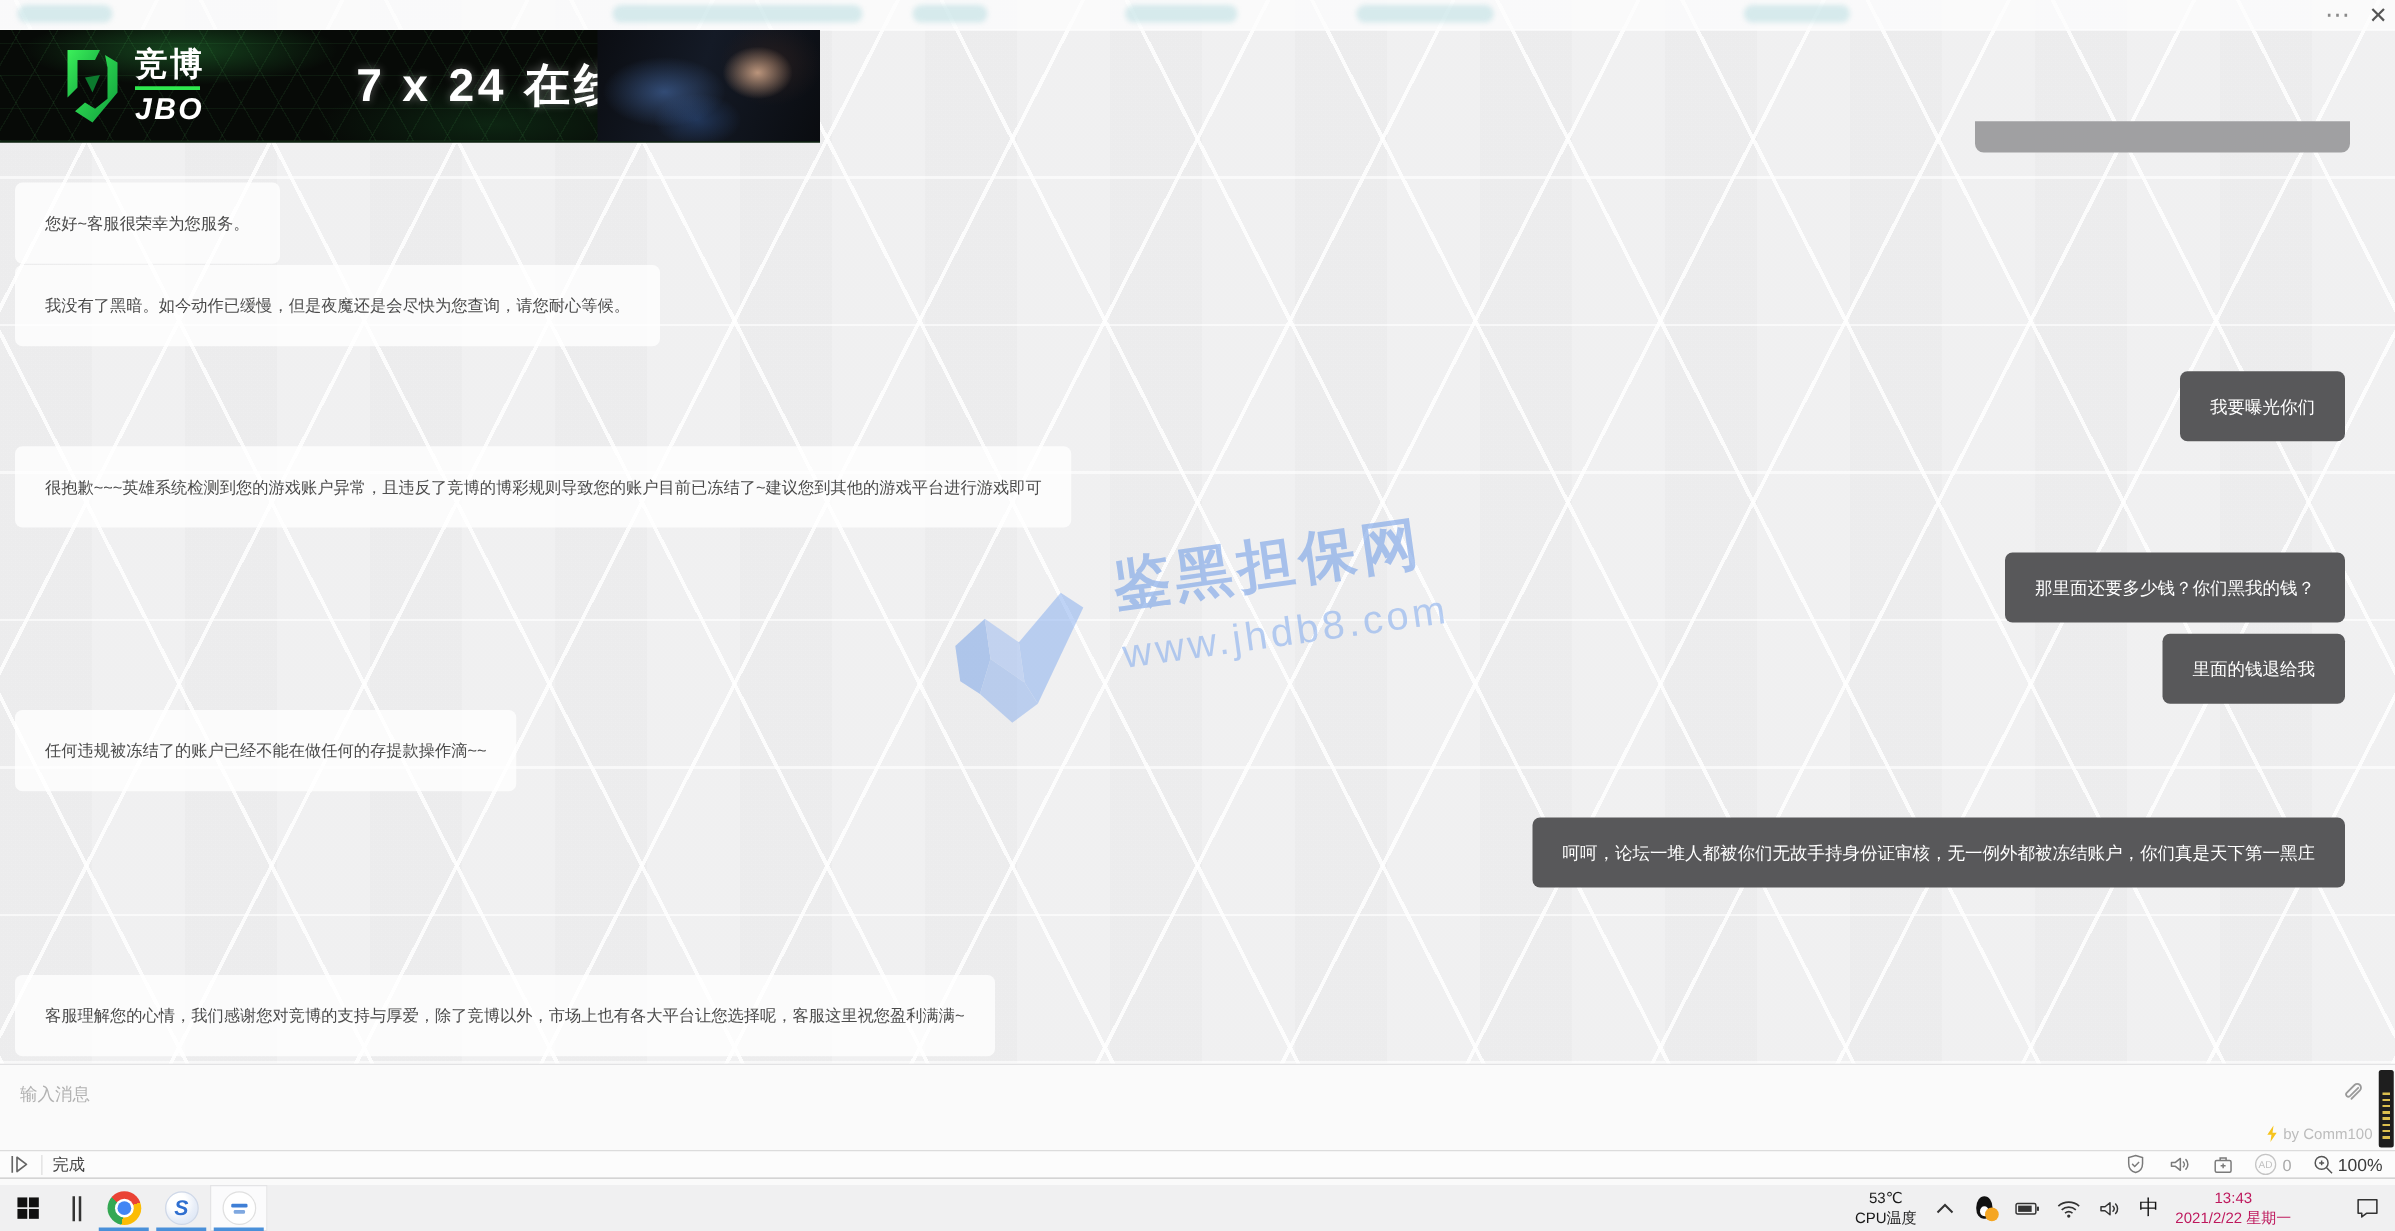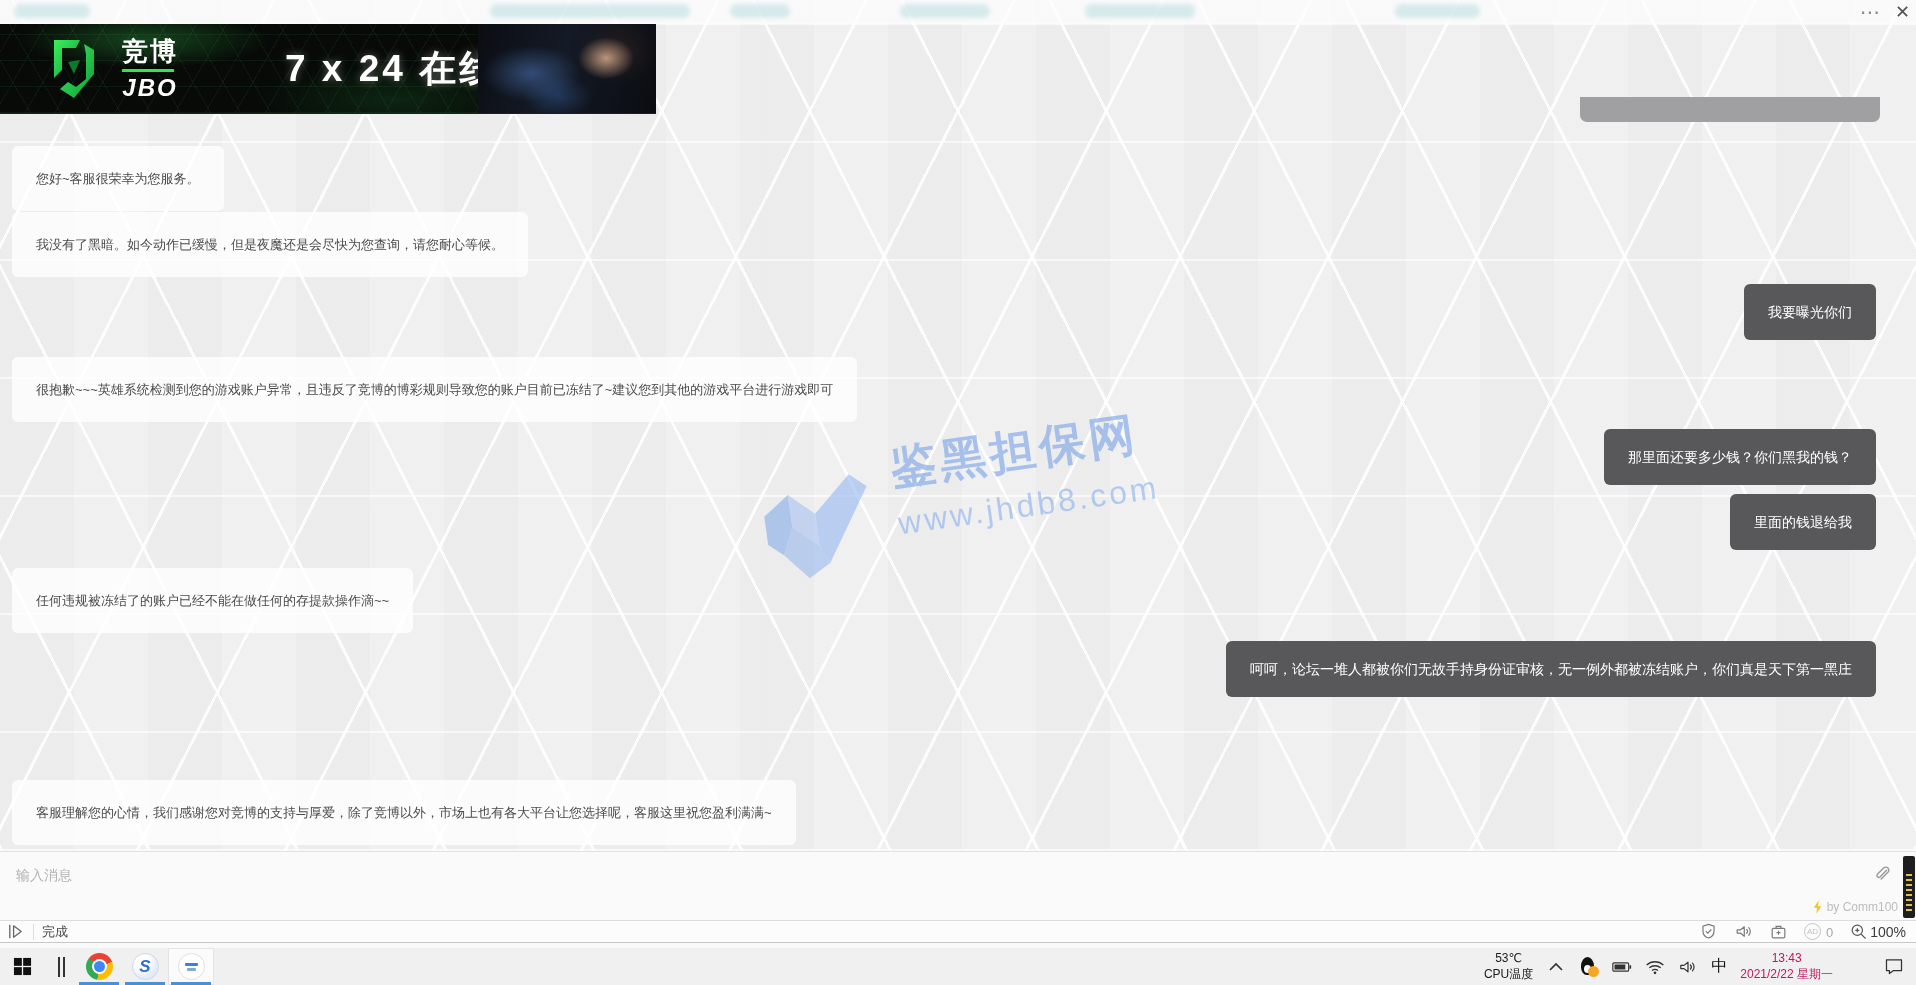--- a/index.html
+++ b/index.html
@@ -32,21 +32,21 @@
     background-color:#070a07;
     background-image:
       radial-gradient(ellipse 180px 40px at 22% 18%, rgba(60,220,90,.28), rgba(0,0,0,0) 70%),
       radial-gradient(ellipse 200px 50px at 60% 85%, rgba(40,160,70,.18), rgba(0,0,0,0) 70%),
       repeating-linear-gradient(0deg, rgba(70,160,80,.10) 0 1px, rgba(0,0,0,0) 1px 26px),
       repeating-linear-gradient(60deg, rgba(70,160,80,.10) 0 1px, rgba(0,0,0,0) 1px 26px),
       repeating-linear-gradient(-60deg, rgba(70,160,80,.10) 0 1px, rgba(0,0,0,0) 1px 26px);
     display:flex; align-items:center; overflow:hidden;
     border-bottom:1px solid #0e2a12;
   }
-  .brand { display:flex; align-items:center; gap:14px; padding-left:46px;text-align:center; }
+  .brand { display:flex; align-items:center; padding-left:46px; }
   .brand-logo { width:62px; height:66px; }
   .brand-text { display:flex; flex-direction:column; line-height:1; }
   .brand-cn { color:#fff; font-size:26px; font-weight:bold; letter-spacing:2px; }
   .brand-en { color:#fff; font-size:24px; font-weight:bold; font-style:italic; letter-spacing:2px; margin-top:4px; }
   .brand-underline { width:52px; height:3px; background:#2ee84e; margin-top:5px; }
   .banner-title {
     position:absolute; left:285px; top:0; height:90px; display:flex; align-items:center;
     color:#fff; font-size:37px; font-weight:bold; letter-spacing:3px;
     text-shadow:0 0 8px rgba(255,255,255,.35);
   }
@@ -62,21 +62,21 @@
 
   
   .chat-area { position:absolute; inset:0;border-radius:30px; }
   .msg { position:absolute; font-size:13px; line-height:1; white-space:nowrap; }
   .msg.agent {
     left:12px; background:rgba(255,255,255,.78); color:#4b4b4b;
     padding:26px 24px; border-radius:6px;
   }
   .msg.user {
     right:40px; background:#58585a; color:#fff; font-size:14px;
-    padding:21px 24px; border-radius:6px;
+    padding:21px 24px; border-radius:6px;margin-top:13px;
   }
   .partial-bubble {
     position:absolute; right:36px; top:97px; width:300px; height:25px;
     background:#a0a0a2; border-radius:0 0 7px 7px;
   }
 
   
   .watermark {
     position:absolute; left:755px; top:428px; width:420px;
     display:flex; align-items:flex-start; gap:18px;

